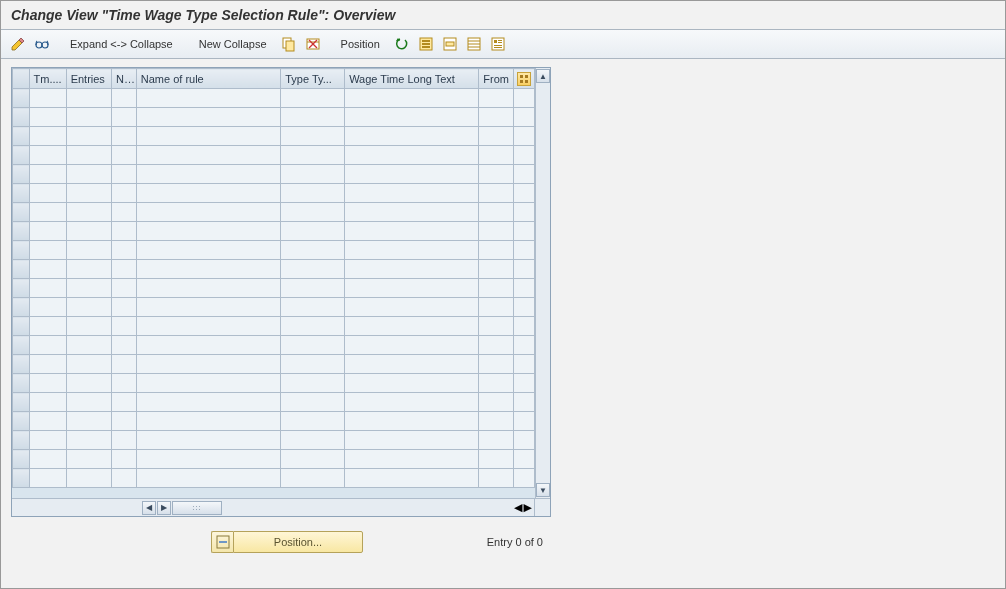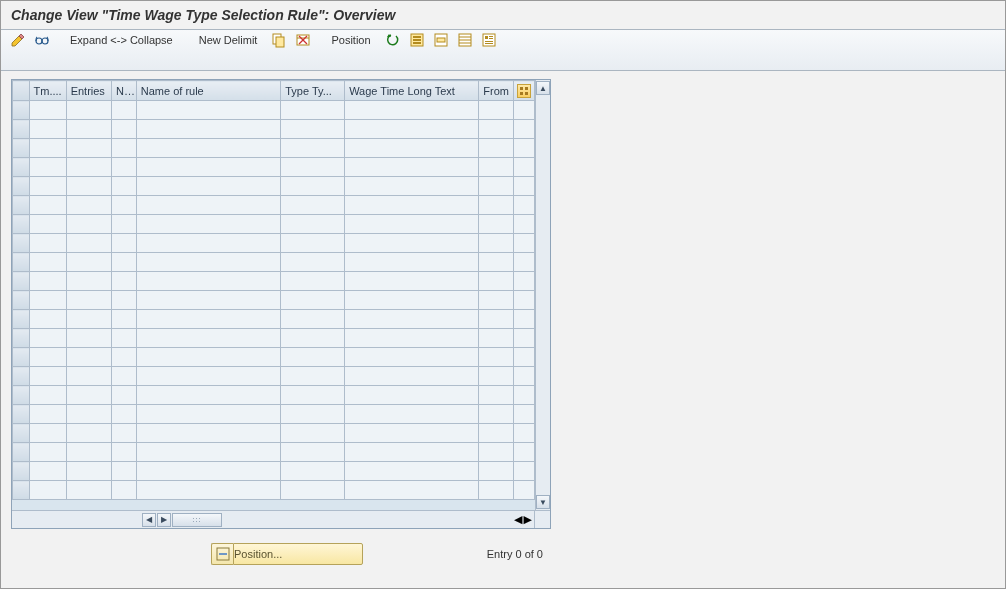--- a/index.html
+++ b/index.html
@@ -13,27 +13,27 @@
   }
   .page { width: 1006px; height: 589px; background: #f2f2f2; position: relative; border: 1px solid #999; }
   .title-bar {
     padding: 6px 10px 6px 10px;
     font-size: 14px;
     font-weight: bold;
     font-style: italic;
     color: #333;
   }
   .toolbar {
-    height: 42px;
+    height: 30px;
     border: 1px solid #abb6c1;
     border-left: none;
     border-right: none;
     background: linear-gradient(#f7f9fb, #e8edf2);
     display: flex;
-    align-items: flex-start;
+    align-items: center;
     padding: 0 6px;
     gap: 2px;
   }
   .tb-btn {
     display: inline-flex;
     align-items: center;
     justify-content: center;
     min-width: 20px;
     height: 20px;
     padding: 0 2px;
@@ -175,21 +175,21 @@
     border-right: none;
     background: linear-gradient(#fdf6dc,#f4e6ac);
     display:flex; align-items:center; justify-content:center;
     border-radius: 2px 0 0 2px;
   }
   .pos-btn {
     width: 130px; height: 22px;
     border: 1px solid #b5a25a;
     background: linear-gradient(#fff6d6,#f8e7a3);
     color: #5a5330;
-    text-align: left;
+    text-align: center;
     line-height: 20px;
     border-radius: 0 2px 2px 0;
     cursor: pointer;
   }
   .entry-text {
     margin-left: auto;
     margin-right: 8px;
     color: #333;
   }
   svg { display: block; }
@@ -213,21 +213,21 @@
       <circle cx="11" cy="9" r="3" fill="none" stroke="#2a5b8d" stroke-width="1.2"></circle>
       <path d="M8 9 h0 M2 9 q0 -3 1 -4 M14 9 q0 -3 -1 -4" fill="none" stroke="#2a5b8d" stroke-width="1.2"></path>
       <path d="M8 9 h0" stroke="#2a5b8d"></path>
       <line x1="8" y1="9" x2="8" y2="9" stroke="#2a5b8d"></line>
       <line x1="7.8" y1="9" x2="8.2" y2="9" stroke="#2a5b8d" stroke-width="1.2"></line>
     </svg>
   </span>
   <span class="tb-sep"></span>
   <span class="tb-text-btn">Expand &lt;-&gt; Collapse</span>
   <span class="tb-sep"></span>
-  <span class="tb-text-btn">New Delimit</span>
+  <span class="tb-text-btn">New Collapse</span>
   <span class="tb-btn" title="Copy As...">
     <svg width="16" height="16" viewBox="0 0 16 16">
       <rect x="2" y="2" width="8" height="10" fill="#fff" stroke="#b38b1e" stroke-width="1"></rect>
       <rect x="5" y="5" width="8" height="10" fill="#ffe9a0" stroke="#b38b1e" stroke-width="1"></rect>
 
     </svg>
   </span>
   <span class="tb-btn" title="Delete">
     <svg width="16" height="16" viewBox="0 0 16 16">
       <rect x="2" y="3" width="12" height="10" fill="#fff" stroke="#b38b1e" stroke-width="1"></rect>

